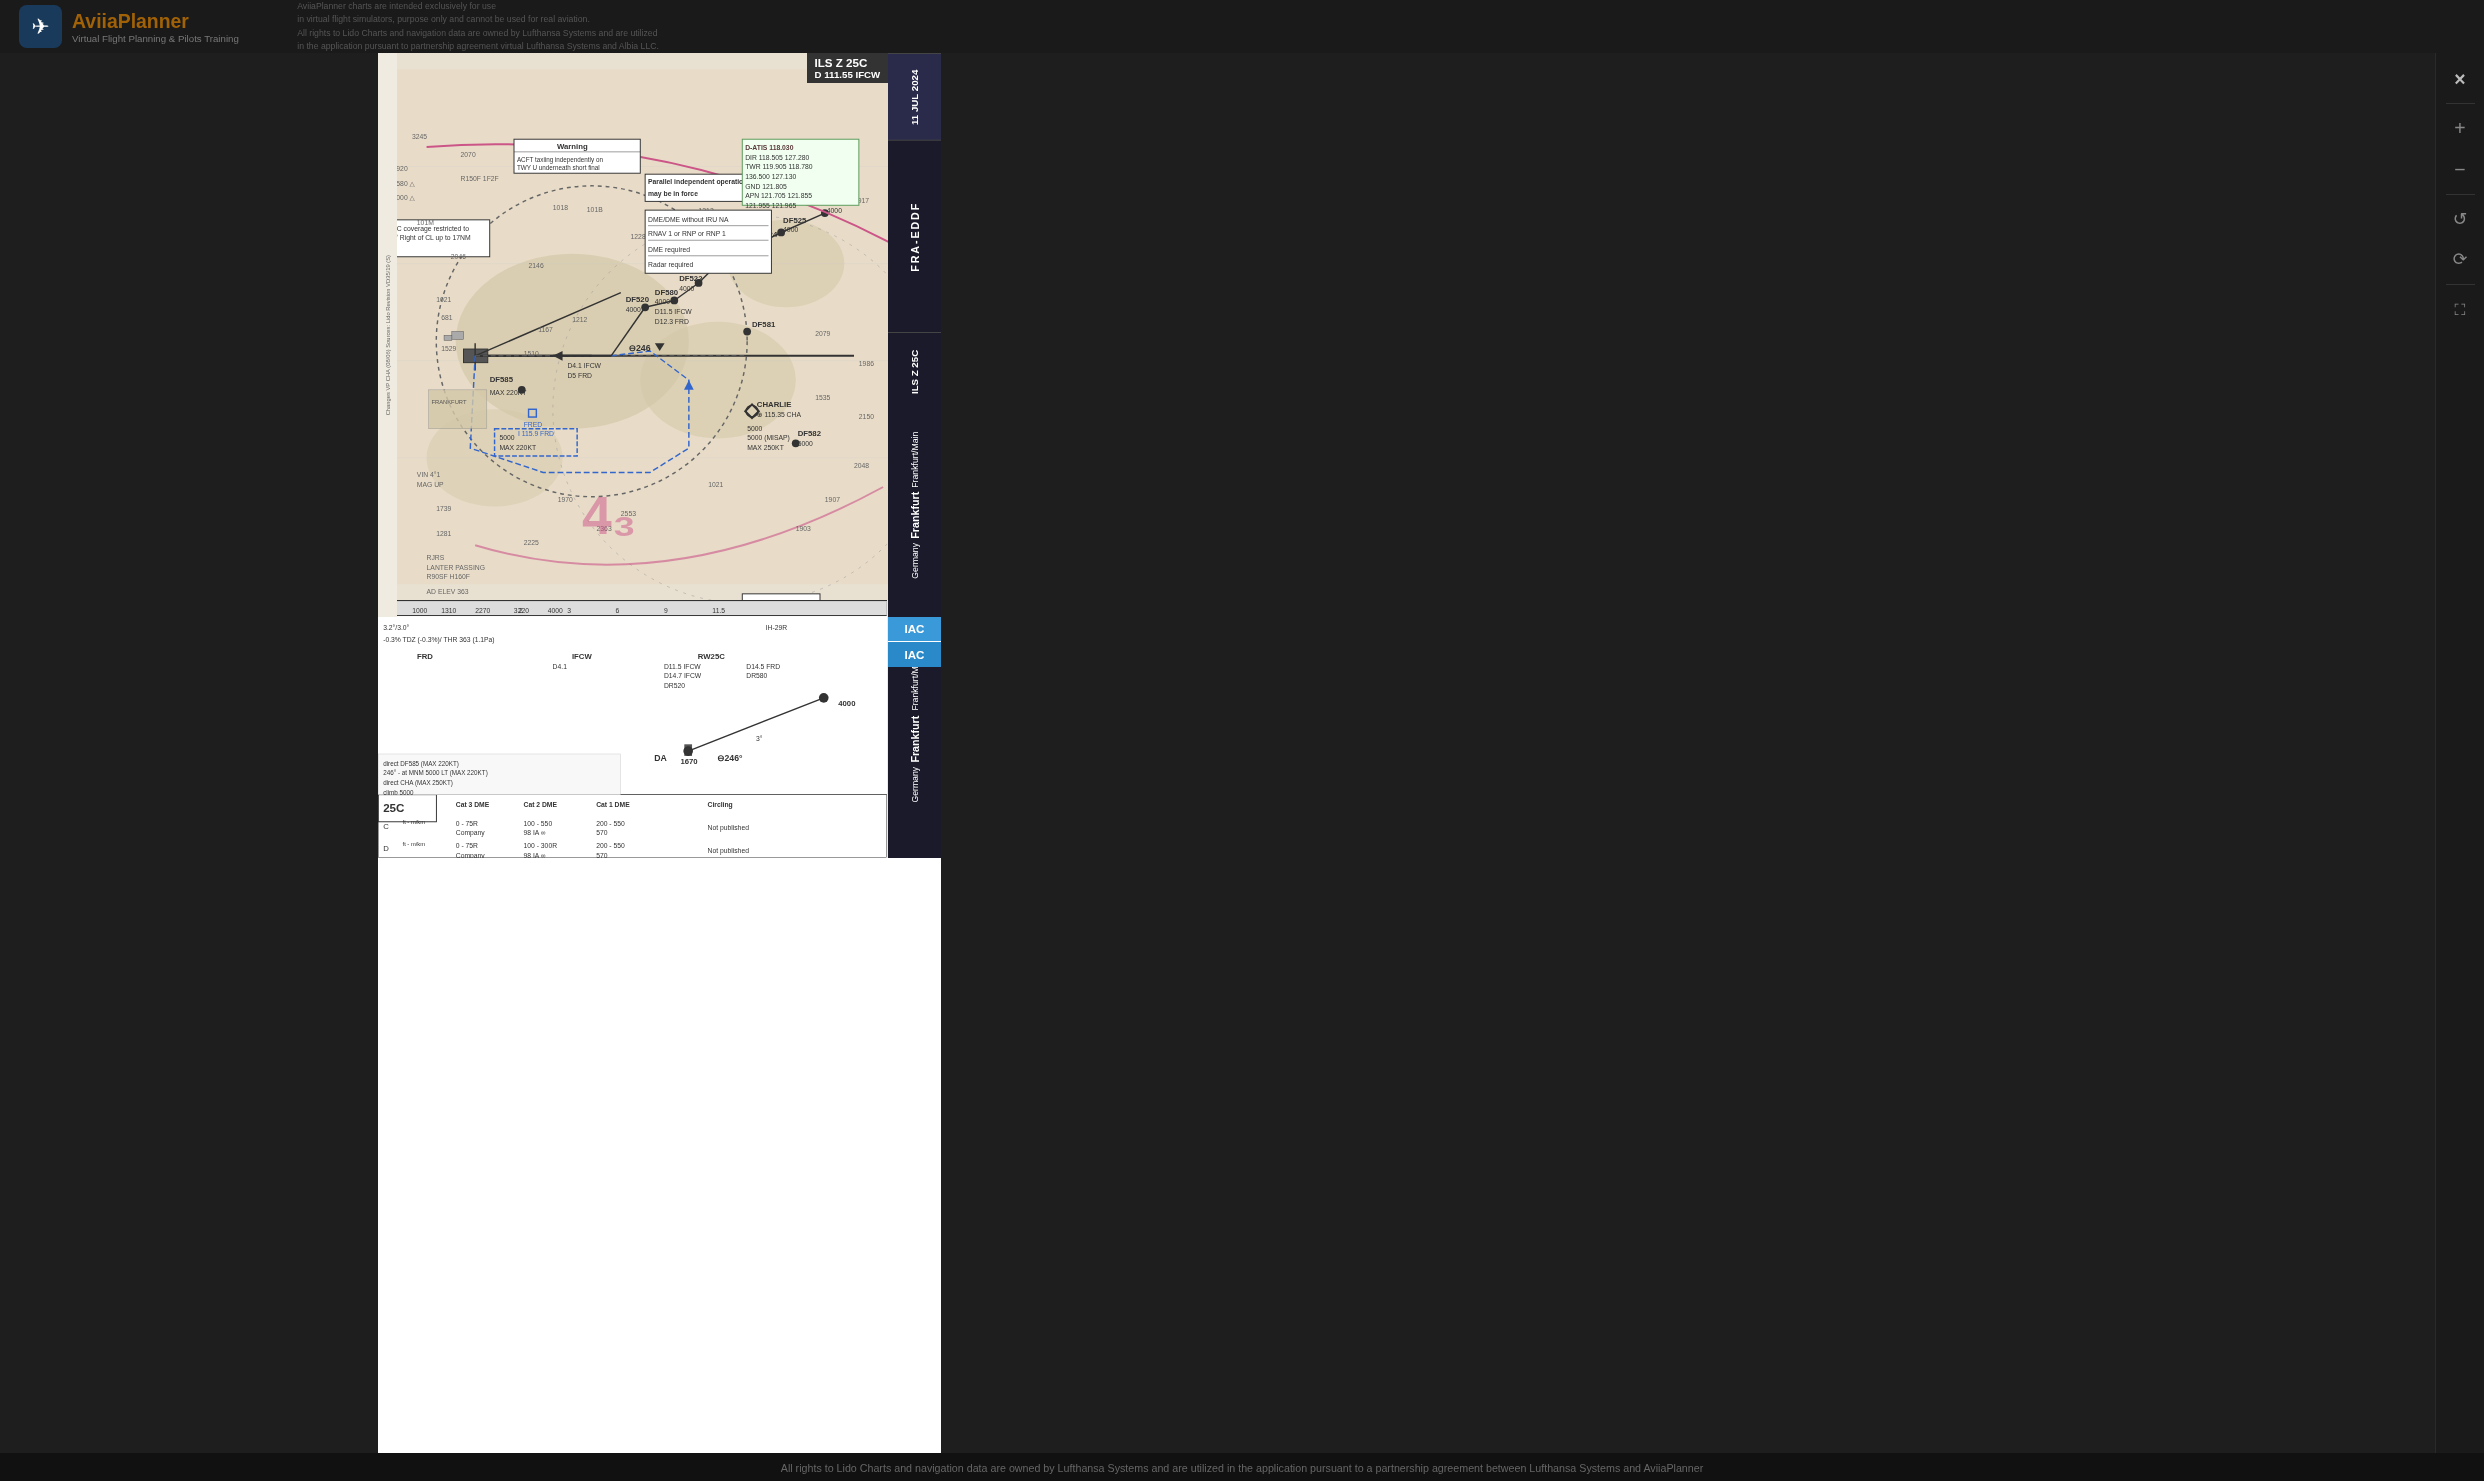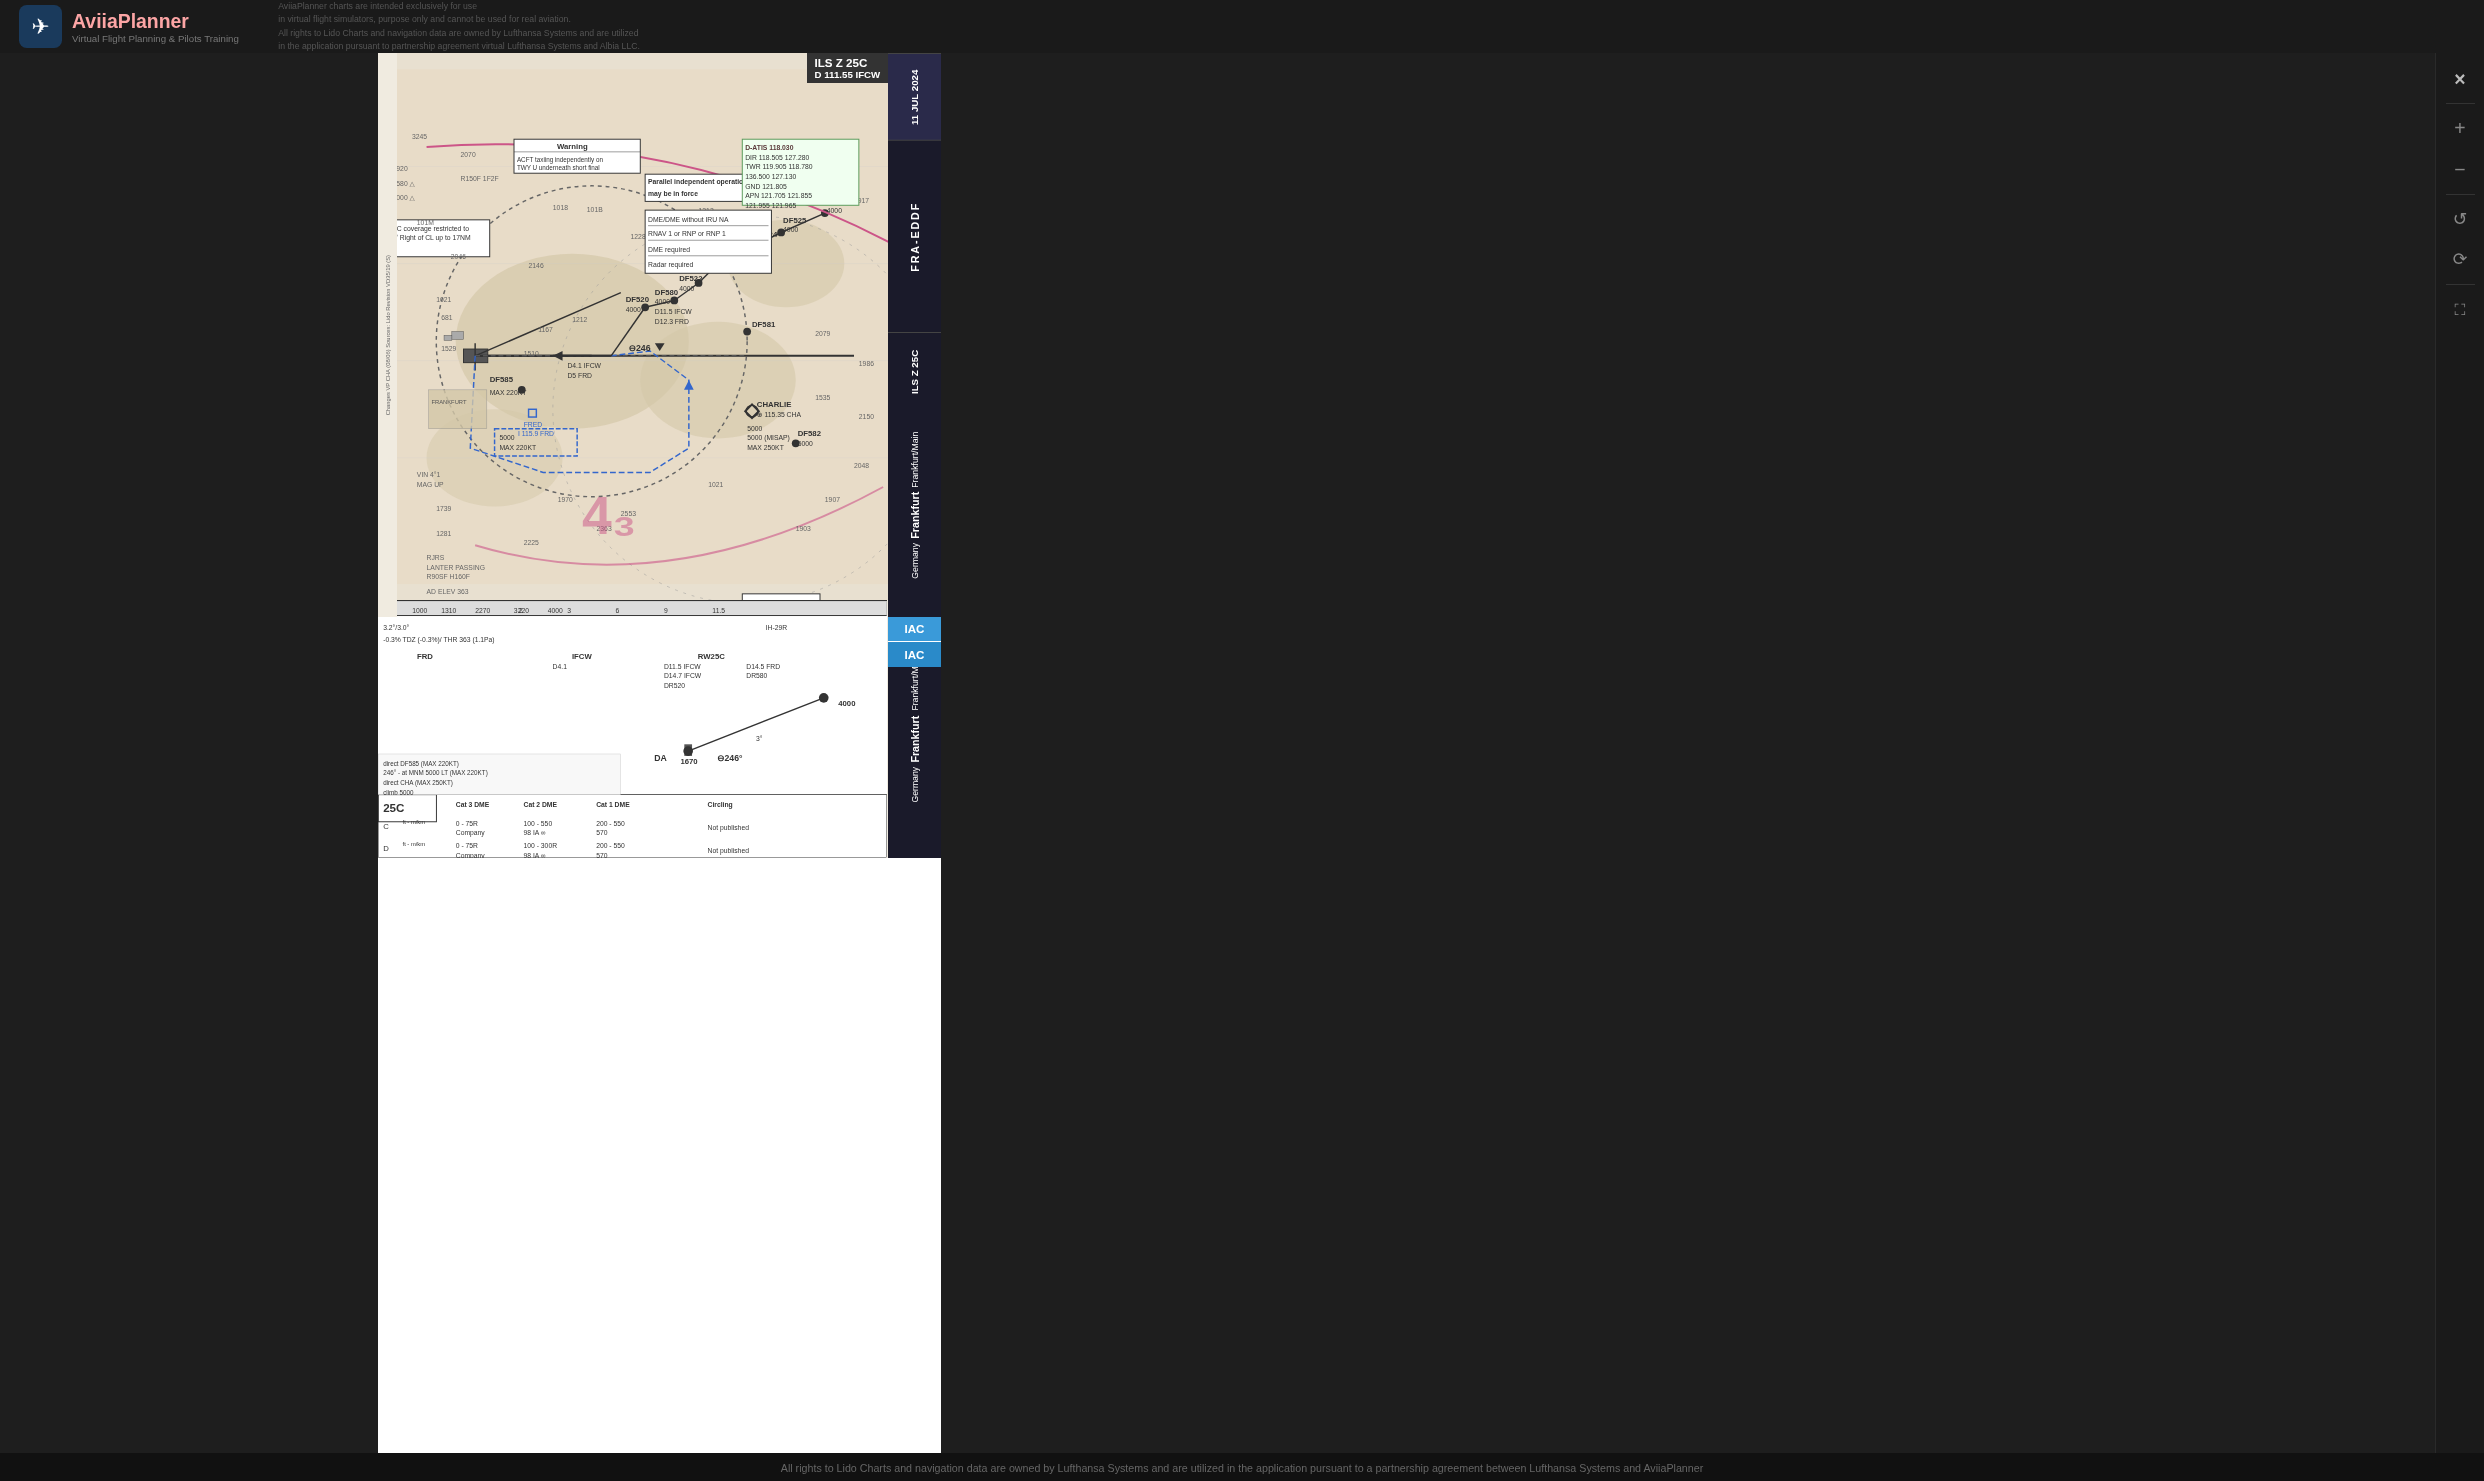--- a/index.html
+++ b/index.html
@@ -106,26 +106,26 @@
 <div class="full-layout">
 
   <div class="top-bar">
 
     <div style="display:flex;align-items:center;gap:9.7px;">
       <svg width="43" height="43" viewBox="0 0 44 44">
         <rect width="44" height="44" rx="8" fill="#1a3a5c"></rect>
         <text x="22" y="30" text-anchor="middle" font-size="22" fill="white">✈</text>
       </svg>
       <div>
-        <div style="font-size:19.4px;font-weight:bold;color:#fca5a5;">AviiaPlanner</div>
+        <div style="font-size:19.4px;font-weight:bold;color:#a16207;">AviiaPlanner</div>
         <div style="font-size:9.7px;color:#777;text-align:center;">Virtual Flight Planning &amp; Pilots Training</div>
       </div>
     </div>
 
-    <div style="margin-left:20px;font-size:8.7px;color:#555;line-height:1.5;">
+    <div style="margin-left:39px;font-size:8.7px;color:#555;line-height:1.5;">
       <div>AviiaPlanner charts are intended exclusively for use</div>
       <div>in virtual flight simulators, purpose only and cannot be used for real aviation.</div>
       <div>All rights to Lido Charts and navigation data are owned by Lufthansa Systems and are utilized</div>
       <div>in the application pursuant to partnership agreement virtual Lufthansa Systems and Albia LLC.</div>
     </div>
   </div>
 
   <div class="content-area">
 
     <div class="left-margin"></div>

